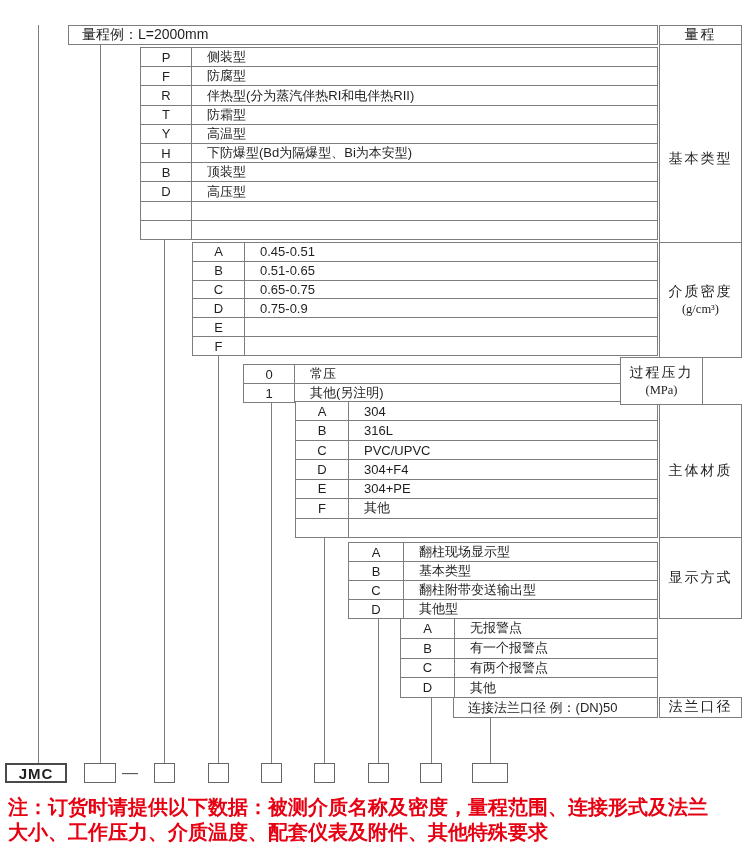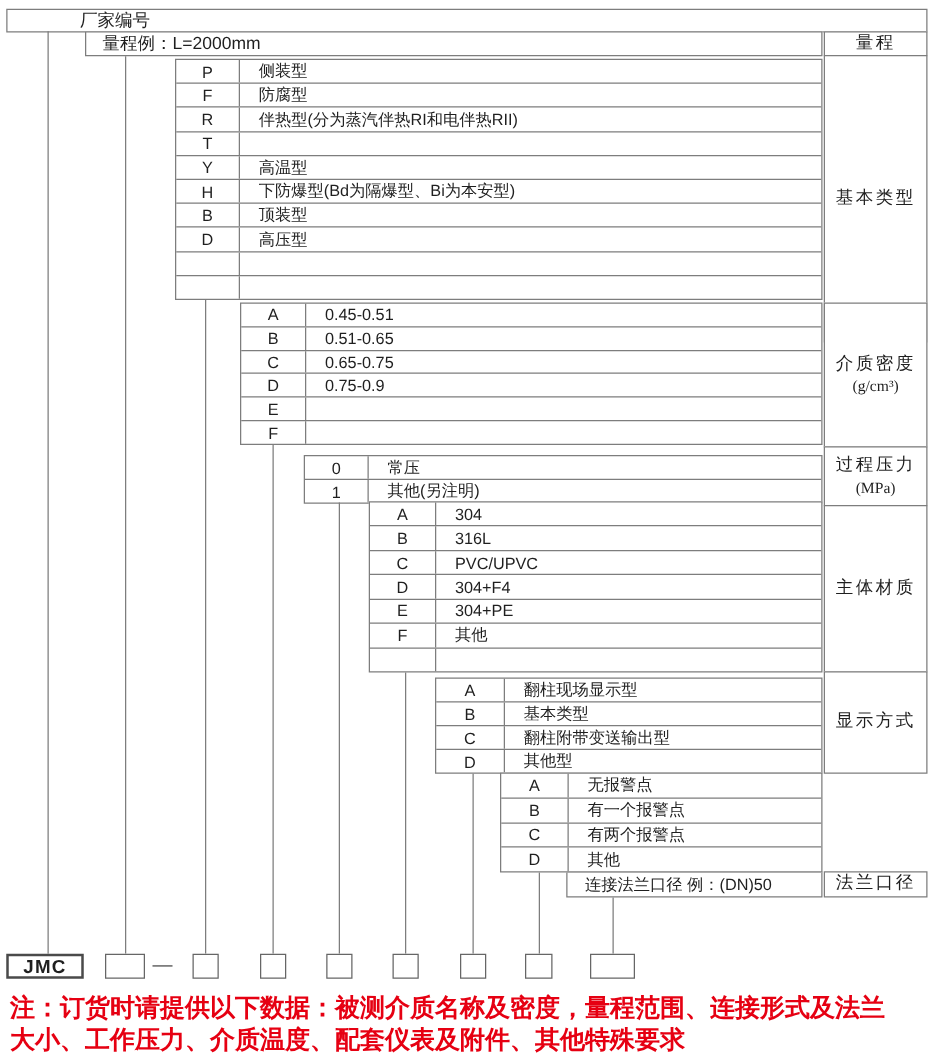--- a/index.html
+++ b/index.html
@@ -36,23 +36,20 @@
   .flange-row{left:453px;top:697px;width:205px;height:21px;padding-left:14px;
               display:flex;align-items:center;font-size:13px;white-space:nowrap;}
   .note{left:8px;top:795px;width:740px;font-size:20px;font-weight:bold;
         color:var(--note-red);line-height:25px;white-space:nowrap;}
 </style>
 </head>
 <body>
 
 <div id="chart">
 
-  <div class="abs box factory hdr-text">
-    <span>厂家编号</span>
-  </div>
 
   <div class="abs box range hdr-text">
     <span>量程例：L=2000mm</span>
   </div>
 
   <div class="abs box flange-row">
     <span>连接法兰口径 例：(DN)50</span>
   </div>
 
   <div class="abs model-prefix">
@@ -76,20 +73,21 @@
       <div class="row">
         <div class="key" style="width: 50px;">F</div>
         <div class="desc">防腐型</div>
       </div>
       <div class="row">
         <div class="key" style="width: 50px;">R</div>
         <div class="desc">伴热型(分为蒸汽伴热RI和电伴热RII)</div>
       </div>
       <div class="row">
         <div class="key" style="width: 50px;">T</div>
+        <div class="desc">防霜型</div>
       </div>
       <div class="row">
         <div class="key" style="width: 50px;">Y</div>
         <div class="desc">高温型</div>
       </div>
       <div class="row">
         <div class="key" style="width: 50px;">H</div>
         <div class="desc">下防爆型(Bd为隔爆型、Bi为本安型)</div>
       </div>
       <div class="row">
@@ -212,21 +210,21 @@
     <div class="abs label-cell" style="left: 659px; top: 25px; width: 83px; height: 20px;">
       <span>量程</span>
     </div>
     <div class="abs label-cell" style="left: 659px; top: 44px; width: 83px; height: 230px;">
       <span>基本类型</span>
     </div>
     <div class="abs label-cell" style="left: 659px; top: 242px; width: 83px; height: 116px;">
       <span>介质密度</span>
       <span class="sub">(g/cm³)</span>
     </div>
-    <div class="abs label-cell" style="left: 659px; top: 357px; width: 83px; height: 48px;">
+    <div class="abs label-cell" style="left: 620px; top: 357px; width: 83px; height: 48px;">
       <span>过程压力</span>
       <span class="sub">(MPa)</span>
     </div>
     <div class="abs label-cell" style="left: 659px; top: 404px; width: 83px; height: 134px;">
       <span>主体材质</span>
     </div>
     <div class="abs label-cell" style="left: 659px; top: 537px; width: 83px; height: 82px;">
       <span>显示方式</span>
     </div>
     <div class="abs label-cell" style="left: 659px; top: 697px; width: 83px; height: 21px;">

